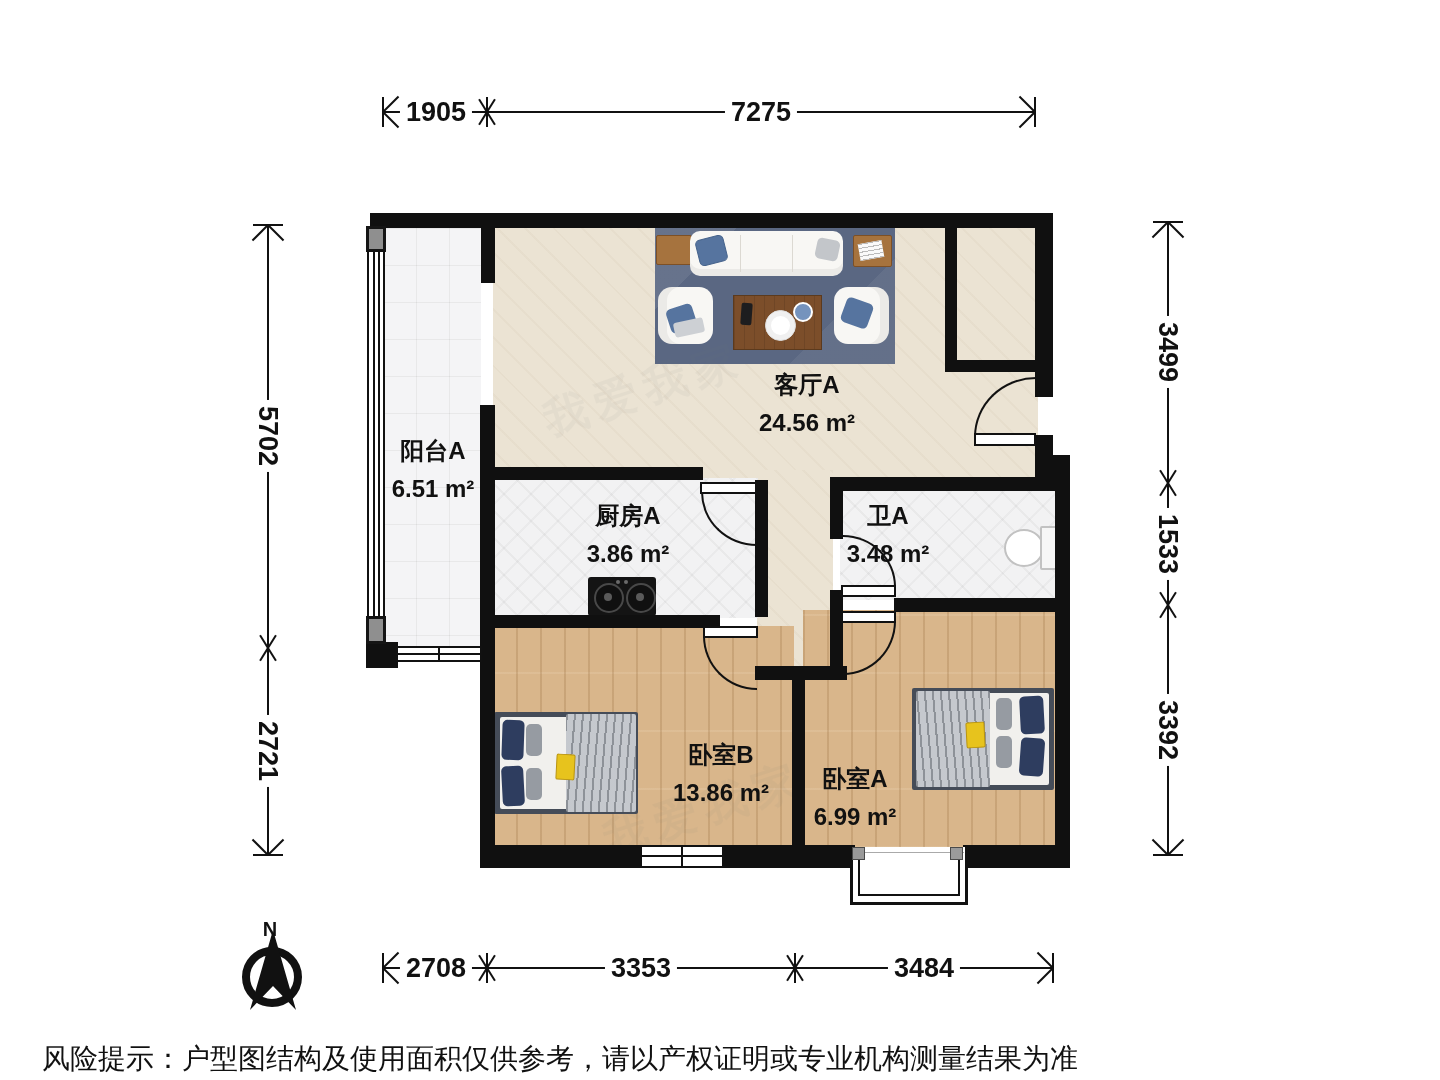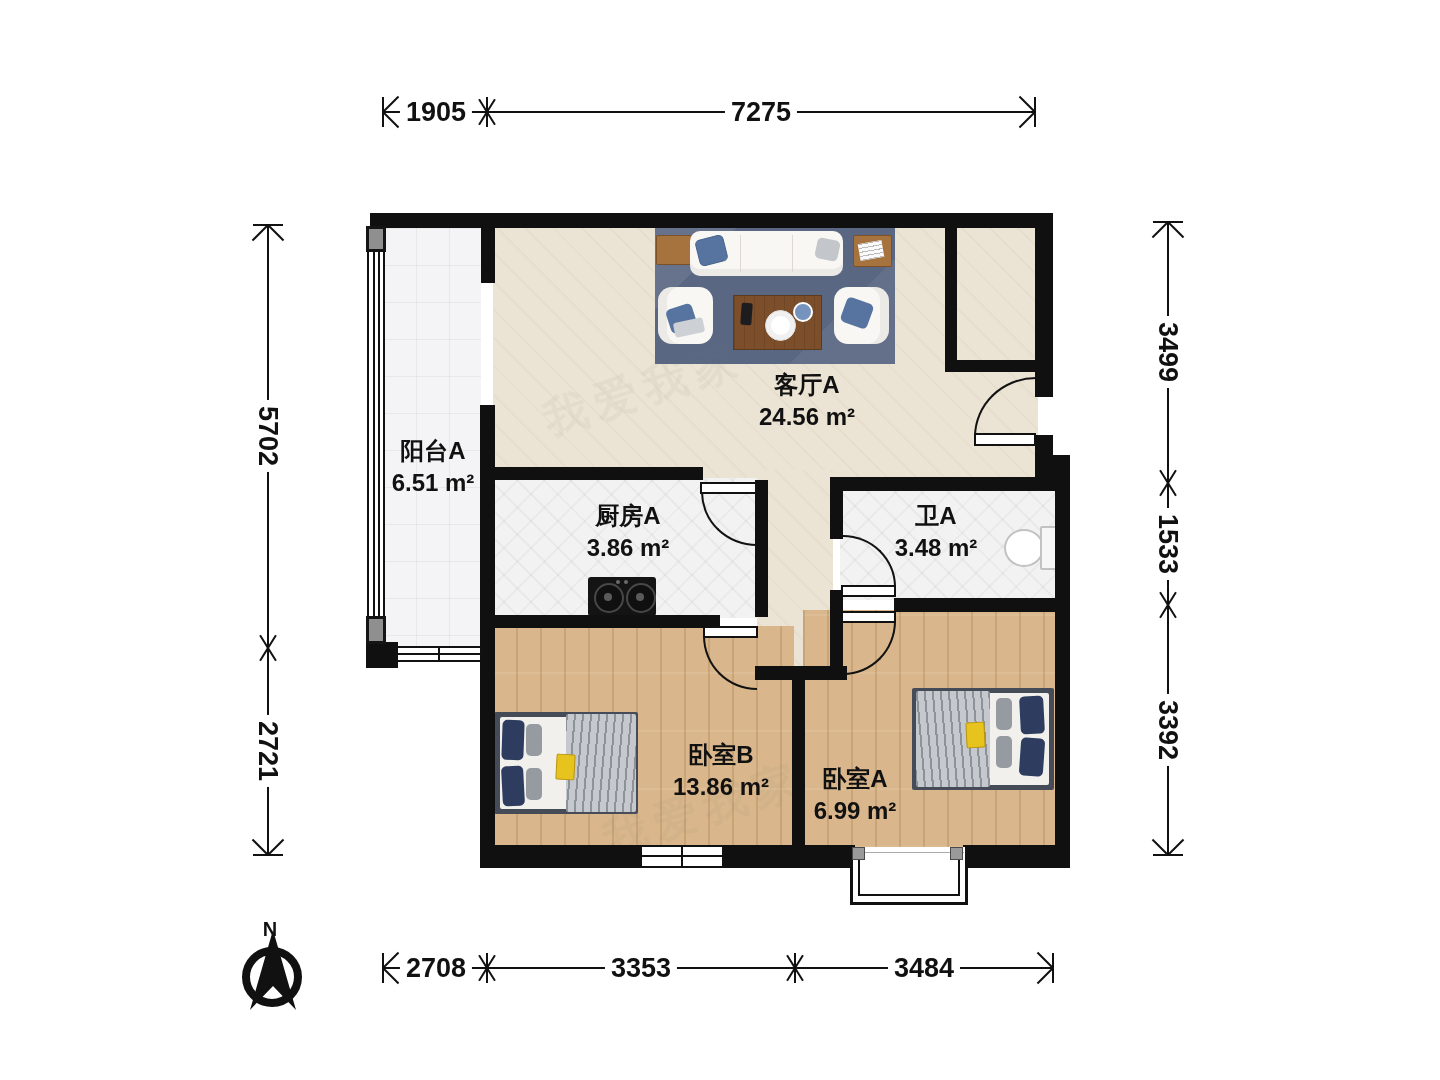--- a/index.html
+++ b/index.html
@@ -22,21 +22,21 @@
      background-image:repeating-linear-gradient(90deg,rgba(125,80,30,.18) 0 2px,transparent 2px 24px),
                       repeating-linear-gradient(0deg,rgba(255,243,224,.12) 0 2px,transparent 2px 58px);}
   
   .leaf{position:absolute;background:#fff;border:2px solid #111;box-sizing:border-box;z-index:40;}
   .arc{position:absolute;box-sizing:border-box;z-index:39;border:0 solid #111;}
   .win{position:absolute;background:#fff;border:2px solid #111;box-sizing:border-box;z-index:40;}
   .wl{position:absolute;background:#111;}
   
   .room-label{position:absolute;transform:translateX(-50%);text-align:center;font-weight:700;z-index:50;line-height:1.1;}
   .room-label .n{font-size:24px;}
-  .room-label .a{font-size:24px;margin-top:6px;}
+  .room-label .a{font-size:24px;margin-top:12px;}
   
   .hline{position:absolute;height:2px;background:#111;z-index:20;}
   .vline{position:absolute;width:2px;background:#111;z-index:20;}
   .dim-num{position:absolute;transform:translate(-50%,-50%);background:#fff;padding:0 6px;
            font-weight:700;font-size:27px;line-height:1.05;z-index:22;white-space:nowrap;}
   .dim-num.vert{transform:translate(-50%,-50%) rotate(90deg);}
   .star{position:absolute;width:0;height:0;z-index:21;}
   .star i{position:absolute;left:-1px;top:-15px;width:2px;height:30px;background:#111;display:block;}
   .star i.r1{transform:rotate(32deg);} .star i.r2{transform:rotate(-32deg);}
   .arr{position:absolute;width:0;height:0;z-index:21;}
@@ -198,21 +198,21 @@
     <div class="a">24.56 m²</div>
   </div>
   <div class="room-label" style="left:433px;top:438px">
     <div class="n">阳台A</div>
     <div class="a">6.51 m²</div>
   </div>
   <div class="room-label" style="left:628px;top:503px">
     <div class="n">厨房A</div>
     <div class="a">3.86 m²</div>
   </div>
-  <div class="room-label" style="left:936px;top:503px">
+  <div class="room-label" style="left:888px;top:503px">
     <div class="n">卫A</div>
     <div class="a">3.48 m²</div>
   </div>
   <div class="room-label" style="left:721px;top:742px">
     <div class="n">卧室B</div>
     <div class="a">13.86 m²</div>
   </div>
   <div class="room-label" style="left:855px;top:766px">
     <div class="n">卧室A</div>
     <div class="a">6.99 m²</div>
@@ -305,14 +305,15 @@
   <span class="dim-num vert" style="left:1168px;top:352px">3499</span>
   <span class="dim-num vert" style="left:1168px;top:544px">1533</span>
   <span class="dim-num vert" style="left:1168px;top:730px">3392</span>
 
   <div>
     <span class="compassN" style="left:270px;top:918px">N</span>
     <div style="position:absolute;left:242px;top:947px;width:60px;height:60px;border:8px solid #111;border-radius:50%;box-sizing:border-box;z-index:59"></div>
     <div style="position:absolute;left:250px;top:930px;width:46px;height:80px;background:#111;z-index:60;clip-path:polygon(50% 0, 100% 100%, 50% 70%, 0 100%)"></div>
   </div>
 
+  <div class="disclaimer">风险提示：户型图结构及使用面积仅供参考，请以产权证明或专业机构测量结果为准</div>
 
 </div>
 
 </body></html>

